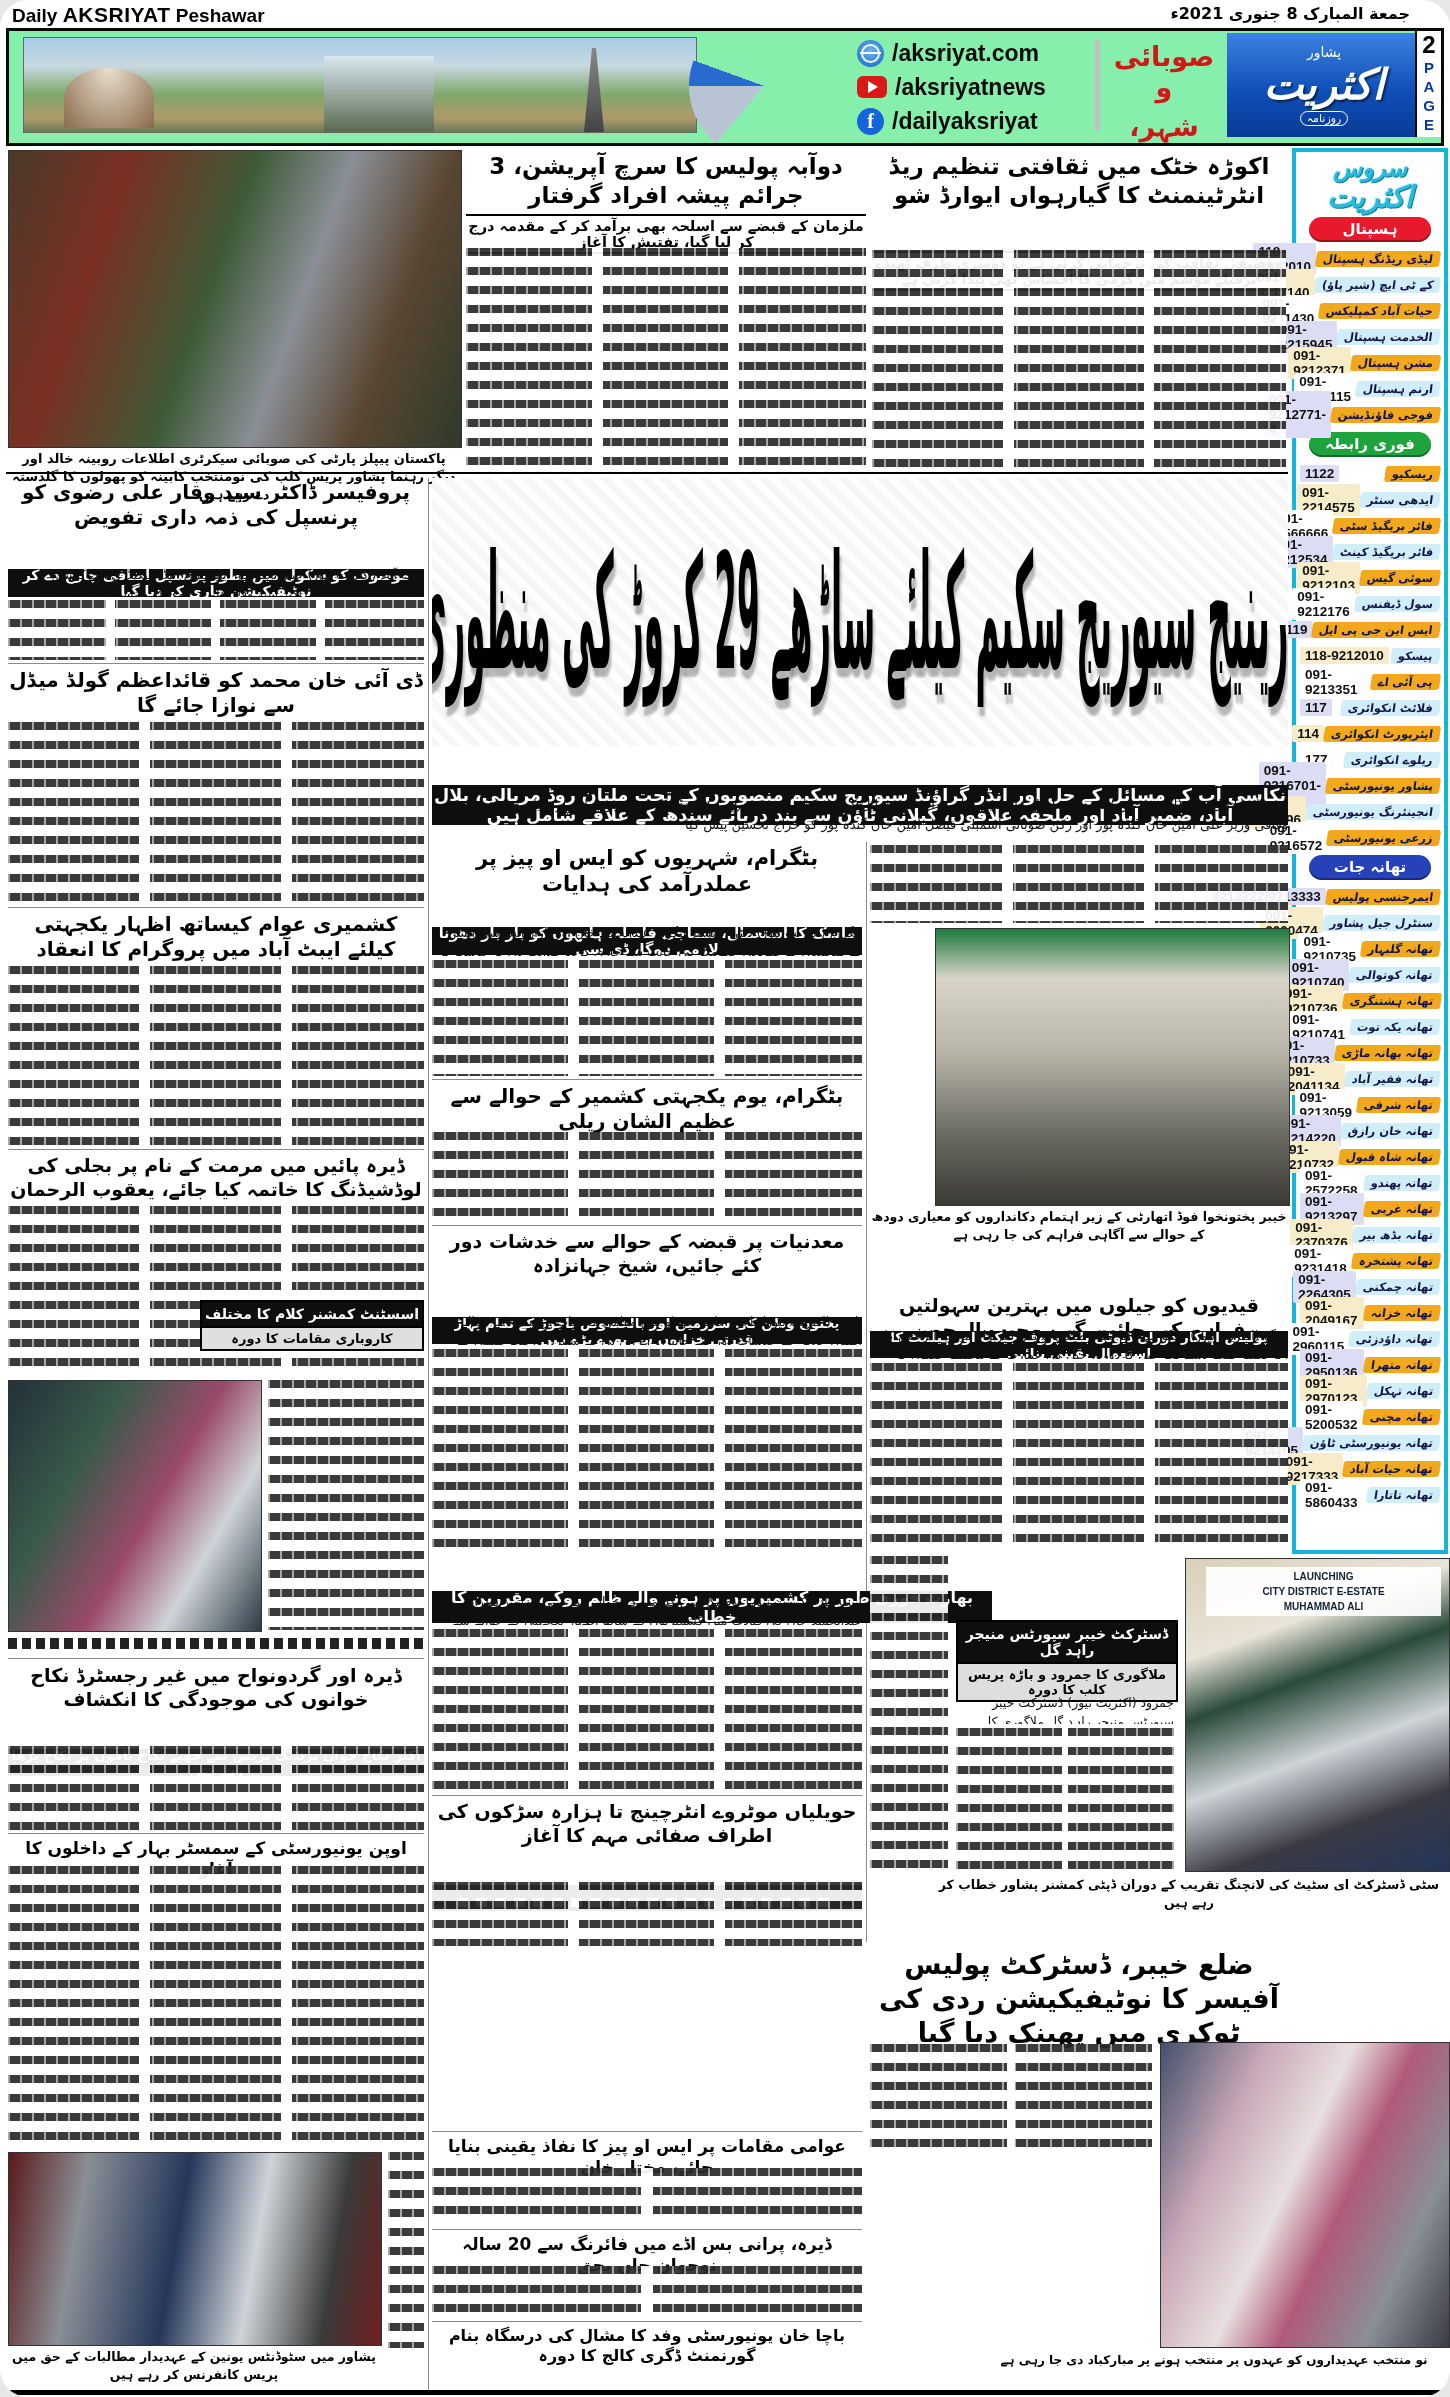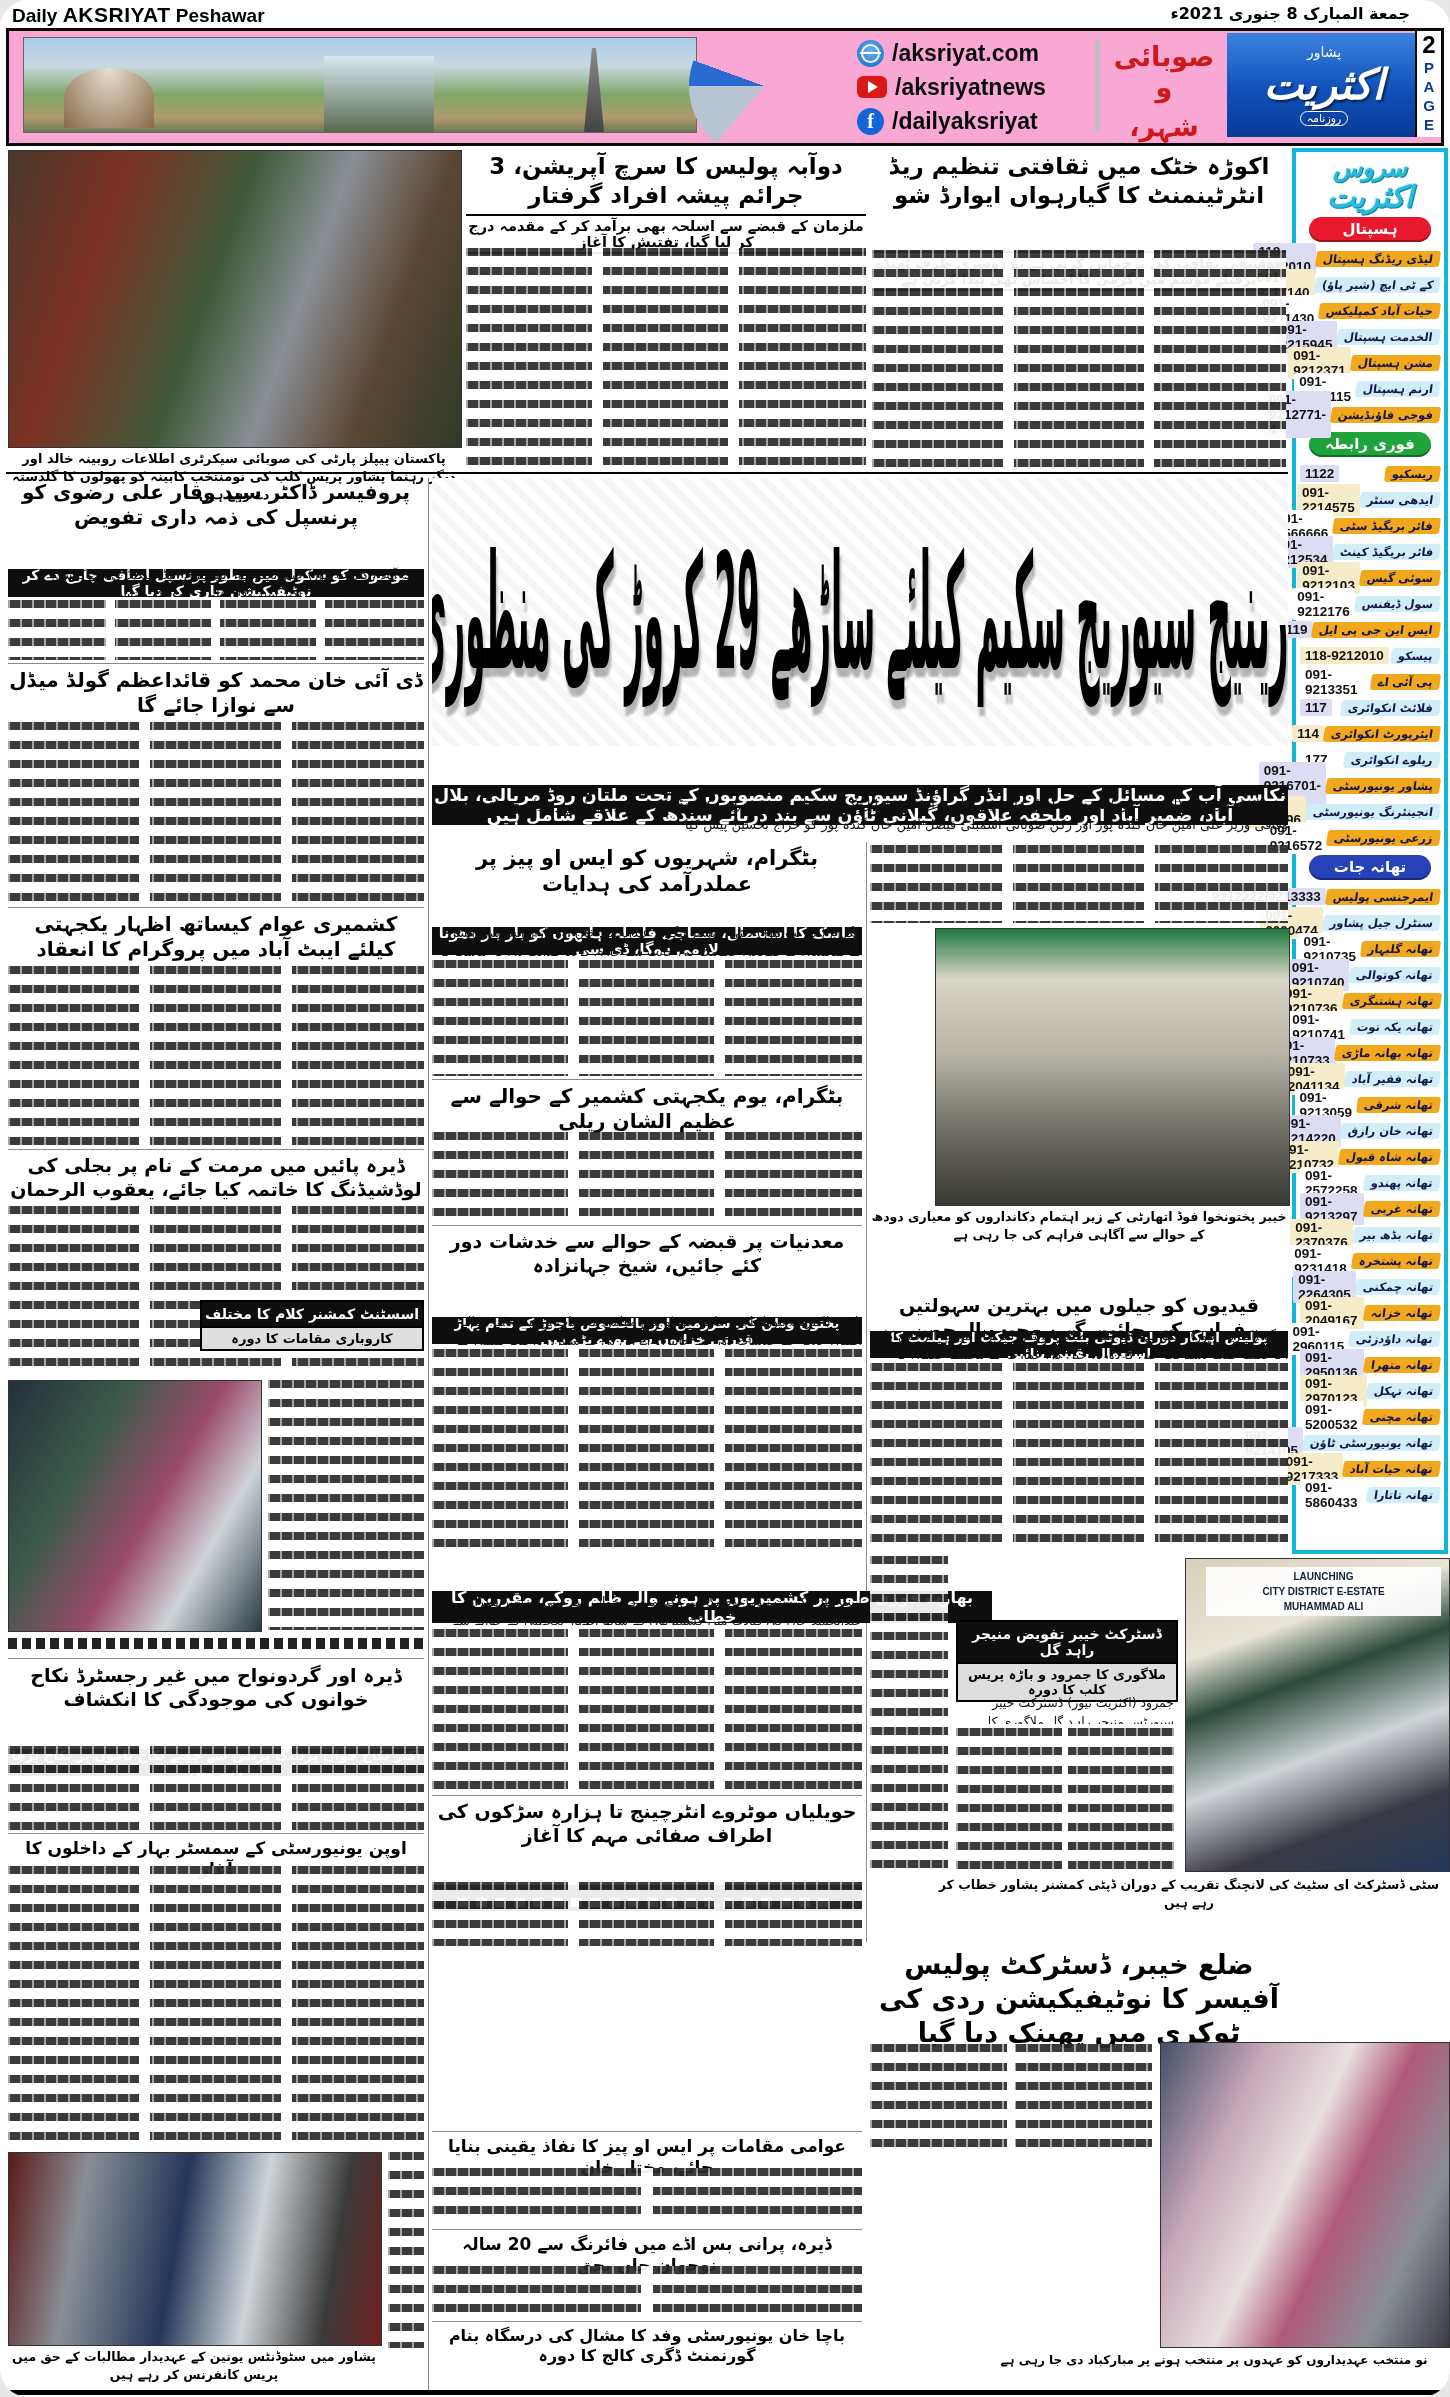--- a/index.html
+++ b/index.html
@@ -30,21 +30,21 @@
       linear-gradient(90deg,transparent 0 23.6%,#fff 23.6% 25.8%,transparent 25.8% 48.8%,#fff 48.8% 51%,transparent 51% 74%,#fff 74% 76.2%,transparent 76.2% 100%),
       repeating-linear-gradient(90deg,rgba(255,255,255,.55) 0 2px,transparent 2px 12px),
       repeating-linear-gradient(180deg,#2a2a2a 0 8px,transparent 8px 19px);}
   .cap{font-size:13px;font-weight:bold;text-align:center;color:#000;line-height:1.4;}
   .cap-sim{background:repeating-linear-gradient(90deg,#222 0 9px,transparent 9px 14px);height:11px;}
   .snip{font-size:12.5px;line-height:1.5;color:#111;text-align:right;overflow:hidden;}
   .photo{border:1px solid #333;}
   .barline{height:9px;margin:9px 14px 0 14px;
      background:repeating-linear-gradient(90deg,#f5f5f5 0 11px,transparent 11px 19px);}
   
-  .mast{border:3px solid #0a0a0a;background:#f9a8d4;overflow:hidden;}
+  .mast{border:3px solid #0a0a0a;background:#86efac;overflow:hidden;}
   .srow{display:flex;align-items:center;gap:8px;height:32px;}
   .srow .txt{font-weight:bold;font-size:23px;color:#0a0a0a;}
   .icn{width:27px;height:27px;border-radius:50%;flex:0 0 auto;position:relative;}
   .globe{background:radial-gradient(circle at 50% 40%,#6ab4f0,#1463c8);}
   .globe::before{content:"";position:absolute;inset:4px;border:2px solid rgba(255,255,255,.9);border-radius:50%;}
   .globe::after{content:"";position:absolute;left:3px;right:3px;top:12px;height:2px;background:#fff;}
   .fb{background:#1565d8;color:#fff;font-weight:bold;font-family:"Liberation Serif",serif;
       display:flex;align-items:center;justify-content:center;font-size:20px;}
   .yt{width:30px;height:22px;border-radius:6px;background:#d91818;position:relative;flex:0 0 auto;}
   .yt::after{content:"";position:absolute;left:11px;top:5px;border-left:10px solid #fff;
@@ -425,21 +425,21 @@
               background:linear-gradient(180deg,#1d7a3d 0%,#d8d4c8 18%,#b8b4a8 45%,#6a6a62 75%,#3a3a34 100%);"></div>
   <div class="abs urdu cap" style="left:870px;top:1208px;width:418px;font-size:12.5px;">خیبر پختونخوا فوڈ اتھارٹی کے زیر اہتمام دکانداروں کو معیاری دودھ کے حوالے سے آگاہی فراہم کی جا رہی ہے</div>
 
   <div class="abs urdu head" style="left:870px;top:1246px;width:418px;font-size:19px;margin-top:48px;">قیدیوں کو جیلوں میں بہترین سہولتیں فراہم کی جائیں گی، مجیب الرحمن</div>
   <div class="abs bar urdu" style="left:870px;top:1296px;width:418px;height:27px;font-size:13.5px;">پولیس اہلکار دوران ڈیوٹی بلٹ پروف جیکٹ اور ہیلمٹ کا استعمال یقینی بنائیں</div>
   <div class="abs urdu snip" style="left:870px;top:1327px;width:418px;height:32px;">ہنگو (اکثریت نیوز) ہنگو کے قائم مقام ضلعی پولیس سربراہ مجیب الرحمن کا زیر تعمیر ہنگو ڈسٹرکٹ جیل کا دورہ، جیل کی عمارت کے مختلف حصوں کا معائنہ کیا</div>
   <div class="abs greek g3" style="left:870px;top:1363px;width:418px;height:186px;"></div>
 
   <div class="abs greek g1" style="left:870px;top:1556px;width:78px;height:316px;"></div>
   <div class="abs boxhead" style="left:956px;top:1620px;width:218px;">
-    <div class="l1 urdu">ڈسٹرکٹ خیبر تفویض منیجر راہد گل</div>
+    <div class="l1 urdu">ڈسٹرکٹ خیبر سپورٹس منیجر راہد گل</div>
     <div class="l2 urdu">ملاگوری کا جمرود و باڑہ پریس کلب کا دورہ</div>
   </div>
   <div class="abs urdu snip" style="left:956px;top:1694px;width:218px;height:30px;">جمرود (اکثریت نیوز) ڈسٹرکٹ خیبر سپورٹس منیجر راہد گل ملاگوری کا جمرود و باڑہ پریس کلب کا دورہ</div>
   <div class="abs greek g2" style="left:956px;top:1728px;width:218px;height:144px;"></div>
 
   <div class="abs photo" style="left:1185px;top:1558px;width:263px;height:312px;
               background:linear-gradient(160deg,#d8d0b8 0%,#e8e4d8 25%,#2a4a3a 40%,#cfd4d8 60%,#3a3a44 80%,#24365a 100%);">
     <div class="ovl" style="left:20px;top:8px;right:8px;">
       <span>LAUNCHING</span><br>
       <span>CITY DISTRICT E-ESTATE</span><br>

